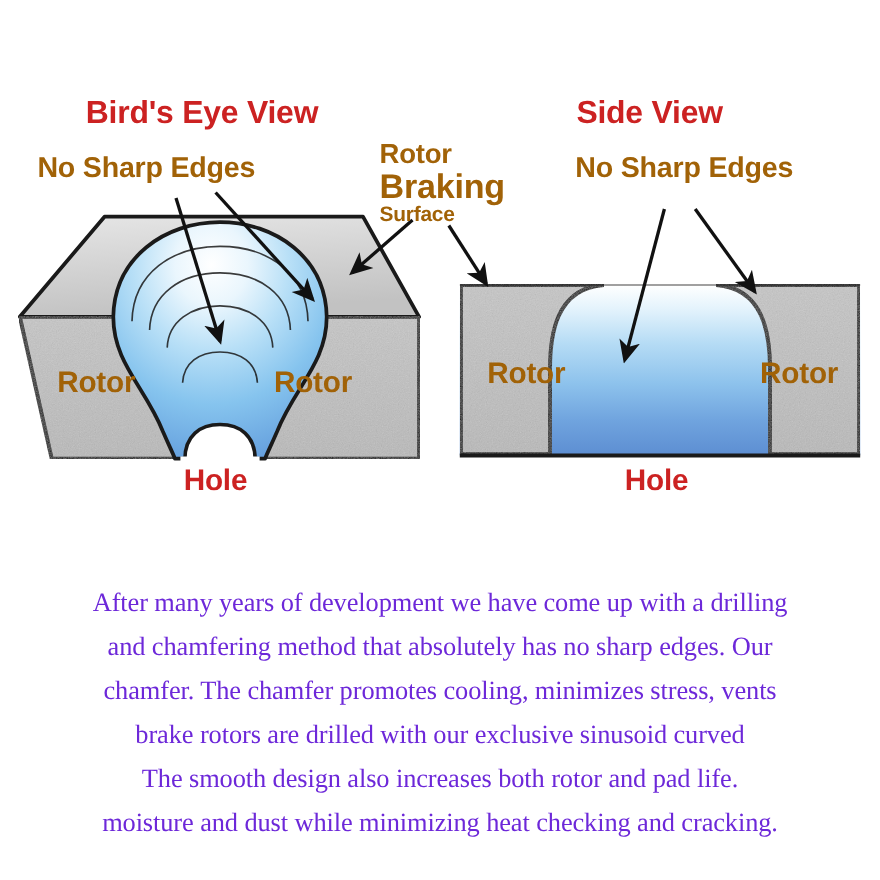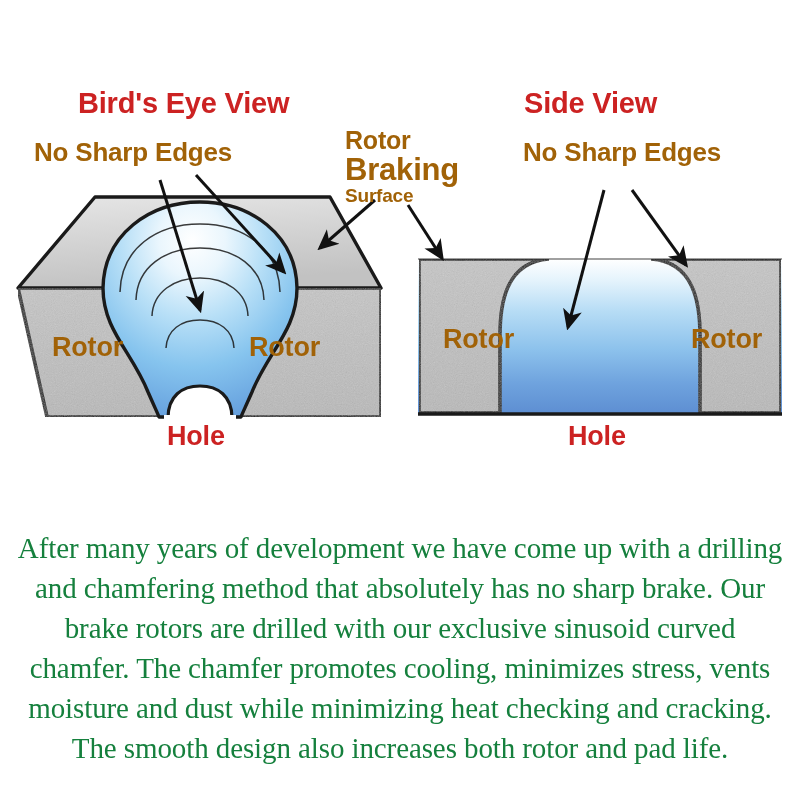--- a/index.html
+++ b/index.html
@@ -23,23 +23,23 @@
     letter-spacing:-0.2px;
   }
   .label.red{color:#cc2222;}
   .label.black{color:#a16207;}
 
   .paragraph{
     position:absolute;
     left:8px; top:528px;
     width:784px;
     font-family:"Liberation Serif", serif;
-    font-size:29px;
+    font-size:24px;
     line-height:40px;
-    color:#15803d;
+    color:#6d28d9;
     text-align:center;
     letter-spacing:-0.1px;
   }
   svg{display:block;}
 </style>
 </head>
 <body>
 
 <div id="root">
 
@@ -206,20 +206,20 @@
 
     <div class="label black" style="left:691px;top:325px;font-size:27px;">Rotor</div>
 
     <div class="label red" style="left:167px;top:422px;font-size:27px;">Hole</div>
 
     <div class="label red" style="left:568px;top:422px;font-size:27px;">Hole</div>
   </div>
 
   <div class="paragraph">
     <div>After many years of development we have come up with a drilling</div>
-    <div>and chamfering method that absolutely has no sharp brake.  Our</div>
+    <div>and chamfering method that absolutely has no sharp edges.  Our</div>
+    <div>chamfer. The chamfer promotes cooling, minimizes stress, vents</div>
     <div>brake rotors are drilled with our exclusive sinusoid curved</div>
-    <div>chamfer. The chamfer promotes cooling, minimizes stress, vents</div>
+    <div>The smooth design also increases both rotor and pad life.</div>
     <div>moisture and dust while minimizing heat checking and cracking.</div>
-    <div>The smooth design also increases both rotor and pad life.</div>
   </div>
 
 </div>
 
 </body></html>

